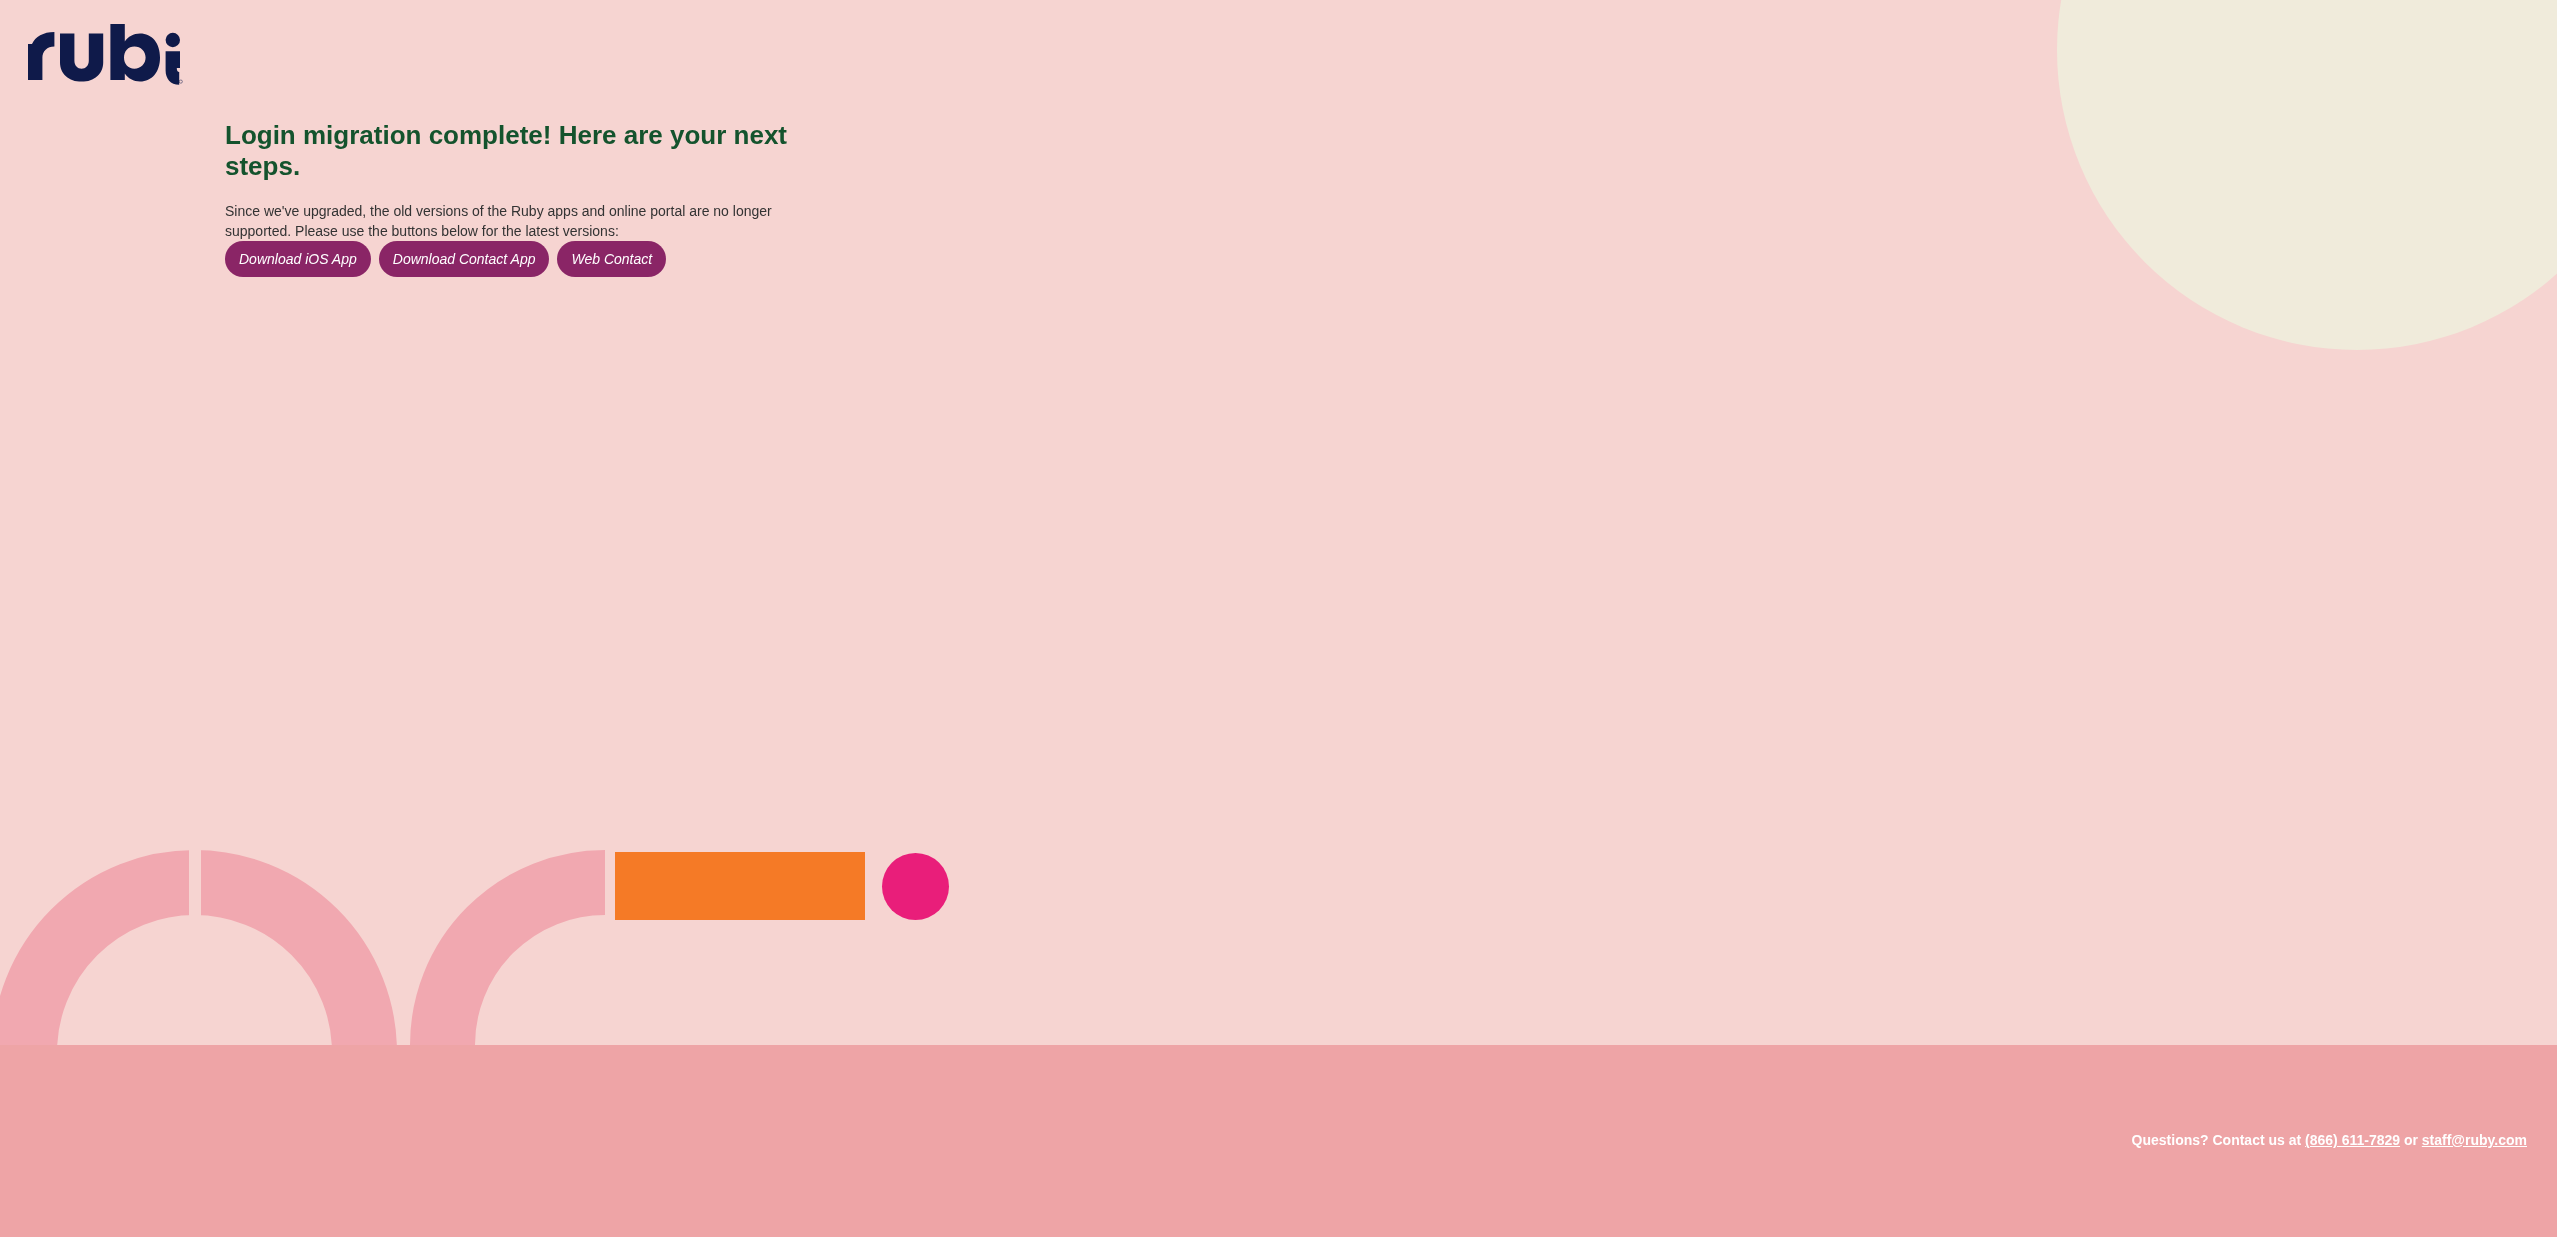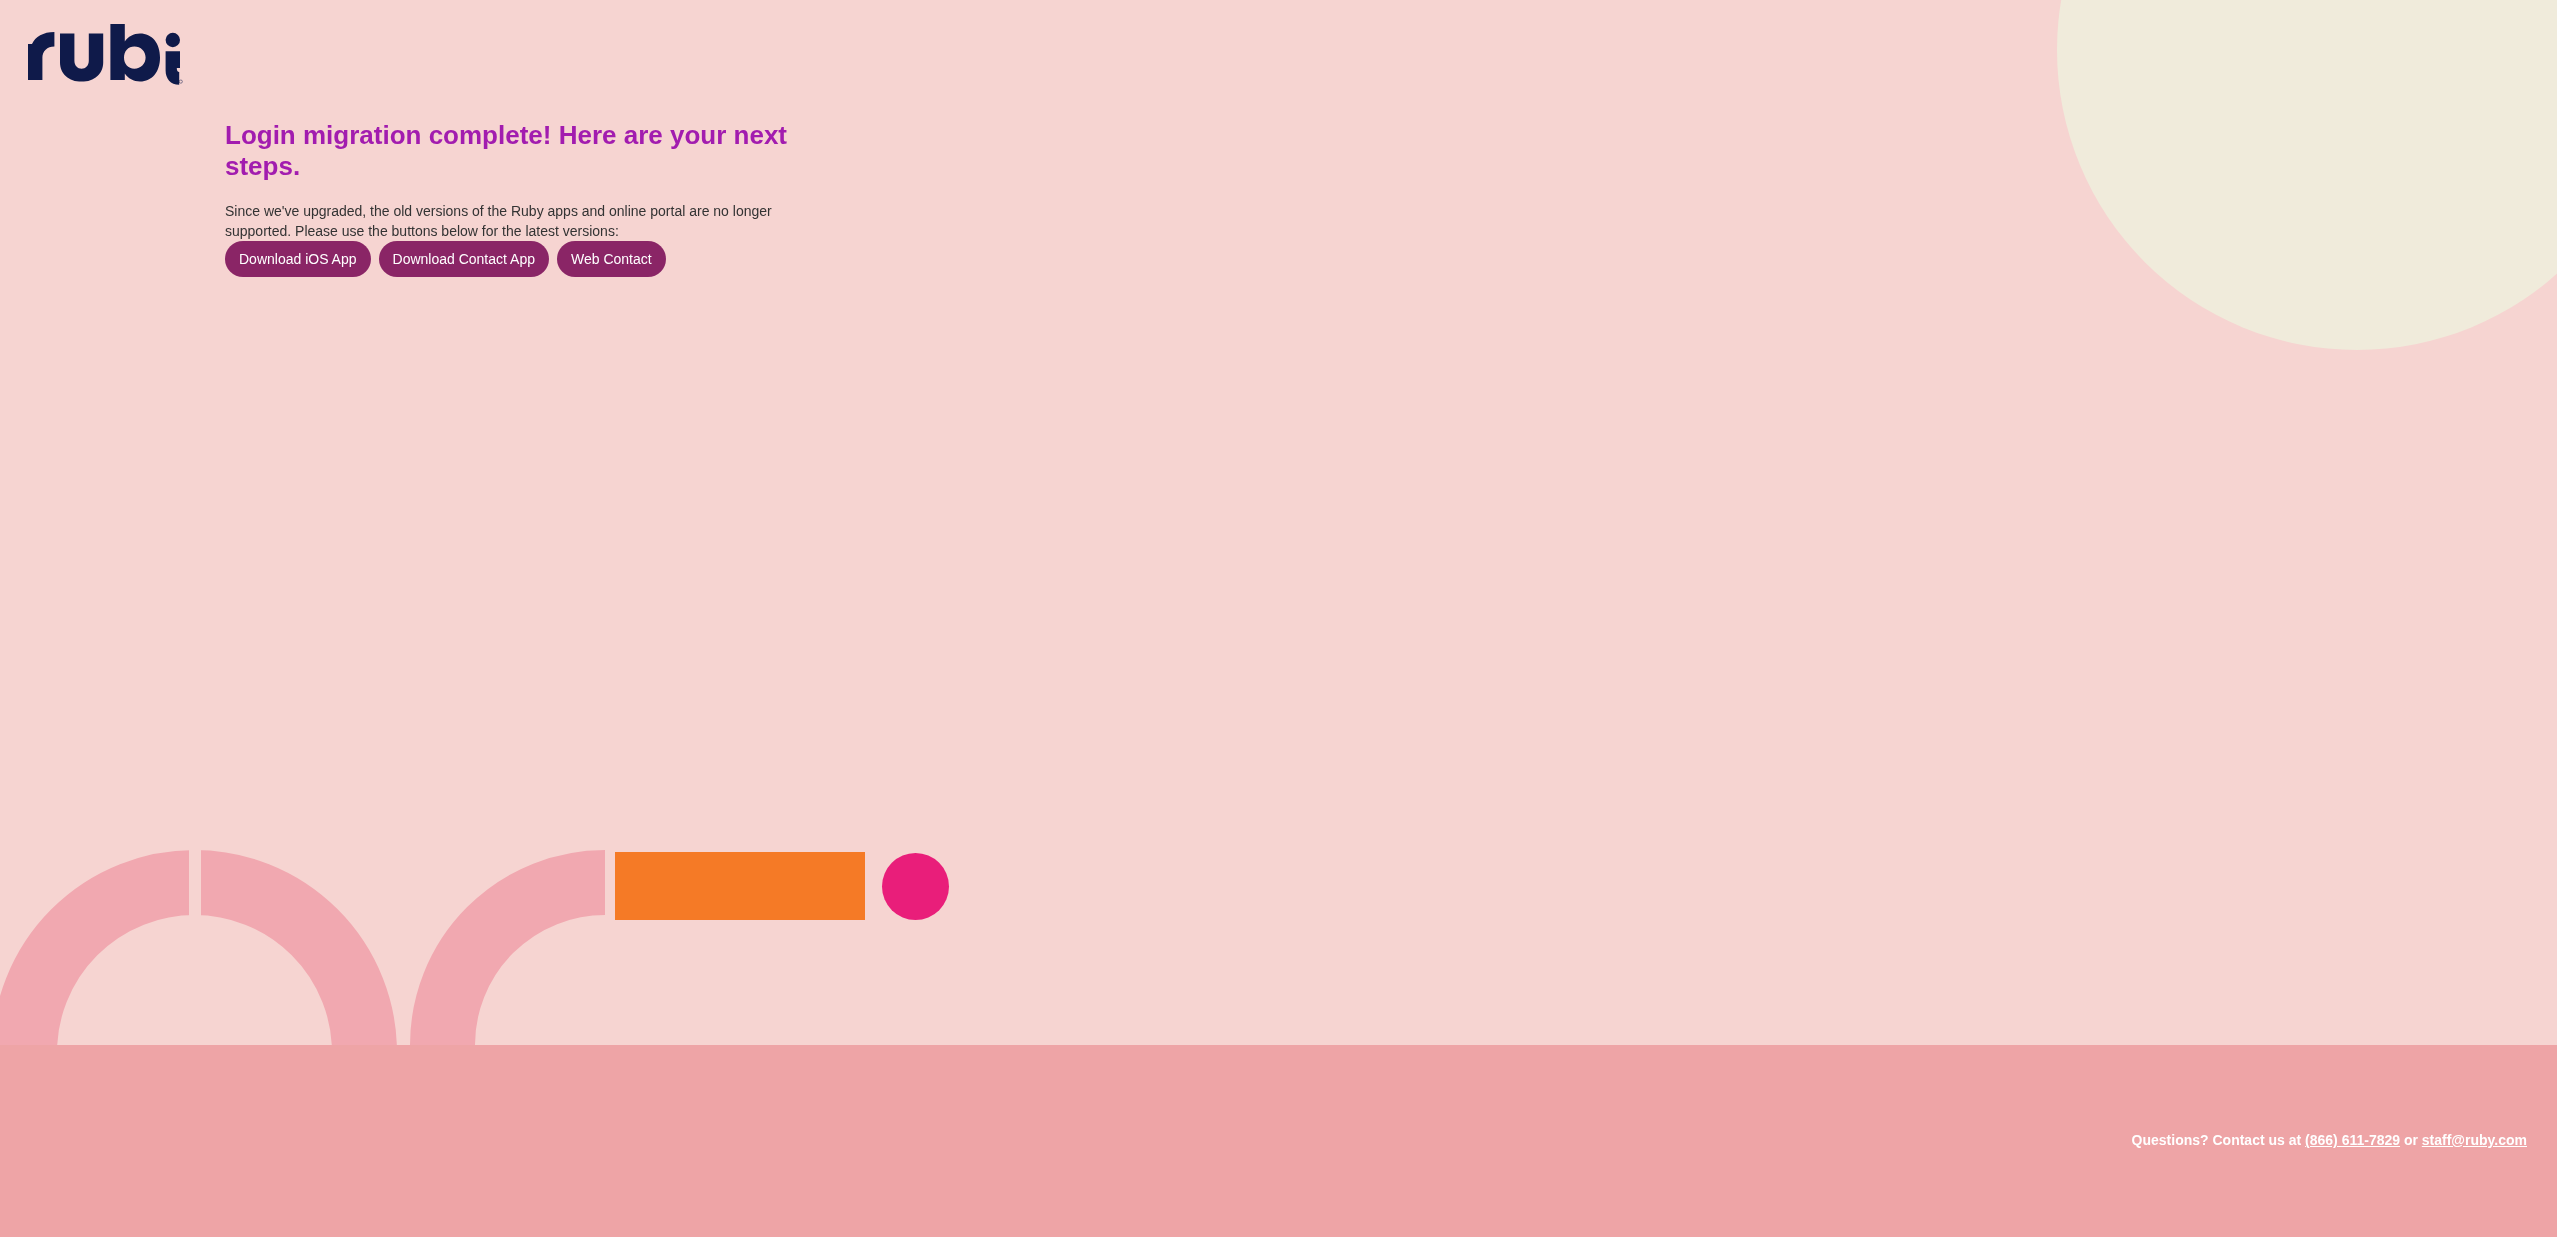--- a/index.html
+++ b/index.html
@@ -50,21 +50,21 @@
       position: absolute;
       top: 120px;
       left: 225px;
       max-width: 620px;
       z-index: 10;
     }
     
     .heading {
       font-size: 26px;
       font-weight: bold;
-      color: #a21caf;
+      color: #14532d;
       margin-bottom: 20px;
     }
     
     .description {
       font-size: 14px;
       color: #333;
       line-height: 1.4;
       max-width: 580px;
     }
     
@@ -75,20 +75,21 @@
     
     .btn {
       background-color: #8a2566;
       color: #fff;
       border: none;
       padding: 10px 14px;
       border-radius: 20px;
       font-size: 14px;
       cursor: pointer;
       font-family: inherit;
+      font-style: italic;
     }
     
     
     .footer {
       position: absolute;
       bottom: 0;
       left: 0;
       width: 100%;
       height: 192px;
       background-color: #eea4a6;

